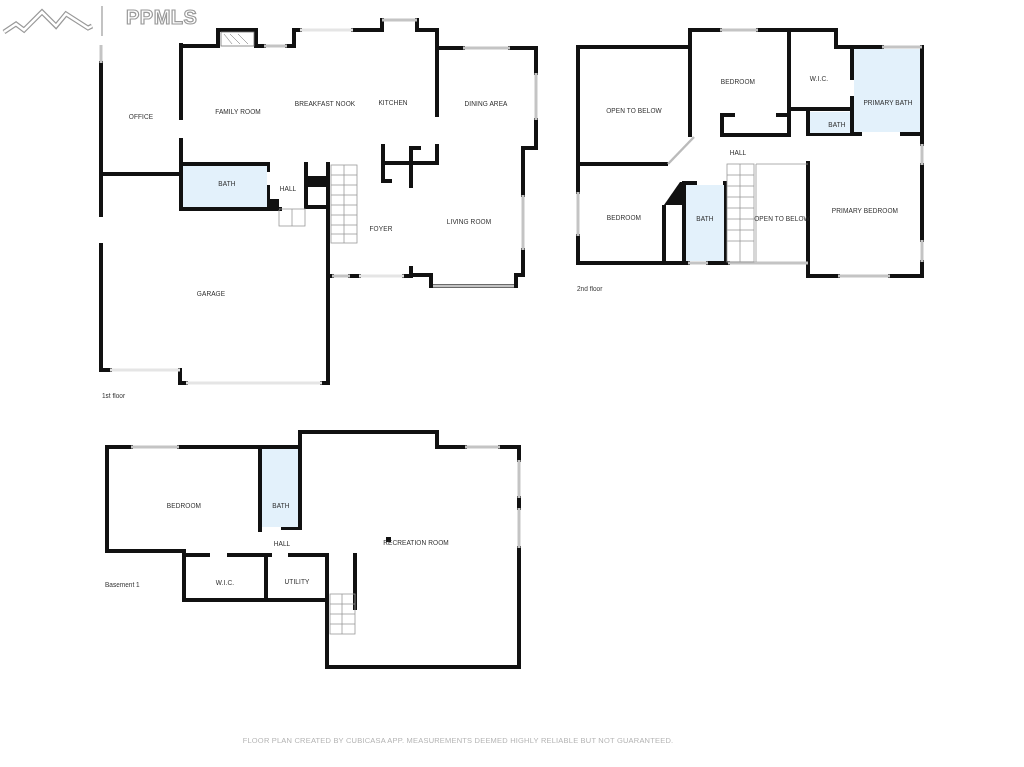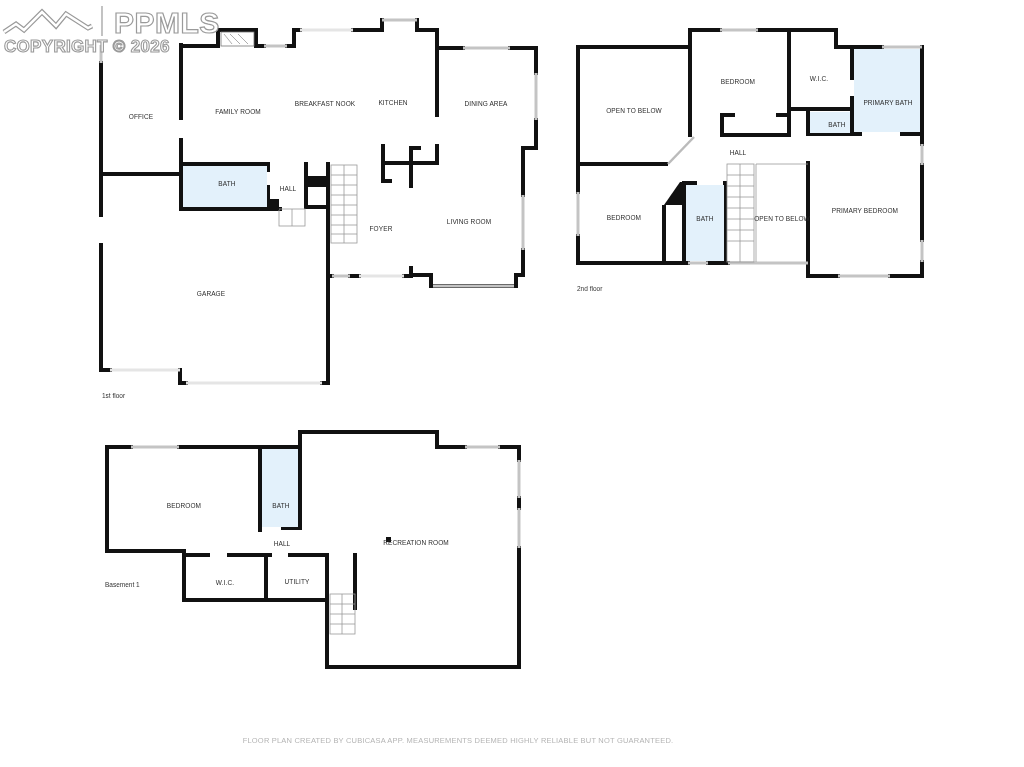--- a/index.html
+++ b/index.html
@@ -2,21 +2,21 @@
 <html><head>
 <meta charset="utf-8">
 <style>
   html, body { margin: 0; padding: 0; background: #ffffff; }
   body { width: 1024px; height: 767px; position: relative; overflow: hidden; font-family: "Liberation Sans", sans-serif; }
   .plan-svg { position: absolute; left: 0; top: 0; width: 1024px; height: 767px; }
   .lbl { position: absolute; font-size: 6.5px; color: #2a2a2a; letter-spacing: 0.1px; white-space: nowrap; transform: translate(-50%, -50%); text-transform: uppercase; }
   .floor-lbl { position: absolute; font-size: 6.5px; color: #333; white-space: nowrap; }
   .footer { position: absolute; left: 0; width: 916px; top: 736px; text-align: center; font-size: 7.5px; color: #b4b4b4; letter-spacing: 0.2px; }
   .wm { position: absolute; left: 2px; top: 2px; width: 210px; height: 60px; }
-  .wm-brand { position: absolute; left: 112px; top: 4px; font-size: 30px; font-weight: bold; color: #fff; -webkit-text-stroke: 1.2px #9a9a9a; letter-spacing: 0.5px; }
+  .wm-brand { position: absolute; left: 124px; top: 4px; font-size: 20px; font-weight: bold; color: #fff; -webkit-text-stroke: 1.2px #9a9a9a; letter-spacing: 0.5px; }
   .wm-copy { position: absolute; left: 2px; top: 35px; font-size: 17px; font-weight: bold; color: #fff; -webkit-text-stroke: 1.1px #9a9a9a; letter-spacing: 0.3px; }
 </style>
 </head>
 <body>
 
 <svg class="plan-svg" viewBox="0 0 1024 767" xmlns="http://www.w3.org/2000/svg">
   <g fill="none" stroke="#111" stroke-width="4" stroke-linecap="square">
 
     <g>
 
@@ -240,21 +240,20 @@
   </g>
 </svg>
 
 <div class="wm">
   <svg width="106" height="36" viewBox="0 0 106 36" style="position:absolute;left:0;top:2px;">
     <polyline points="2,28 14,20 22,26 40,8 54,22 64,10 86,24 90,22" fill="none" stroke="#9a9a9a" stroke-width="5" stroke-linejoin="miter"></polyline>
     <polyline points="2,28 14,20 22,26 40,8 54,22 64,10 86,24 90,22" fill="none" stroke="#fff" stroke-width="2.5"></polyline>
     <line x1="100" y1="2" x2="100" y2="32" stroke="#9a9a9a" stroke-width="1.2"></line>
   </svg>
   <div class="wm-brand">PPMLS</div>
-  <div class="wm-copy">COPYRIGHT © 2026</div>
 </div>
 
 <div>
   <span class="lbl" style="left:141px;top:116px">OFFICE</span>
   <span class="lbl" style="left:238px;top:111px">FAMILY ROOM</span>
   <span class="lbl" style="left:325px;top:103px">BREAKFAST NOOK</span>
   <span class="lbl" style="left:393px;top:102px">KITCHEN</span>
   <span class="lbl" style="left:486px;top:103px">DINING AREA</span>
   <span class="lbl" style="left:227px;top:183px">BATH</span>
   <span class="lbl" style="left:288px;top:188px">HALL</span>

